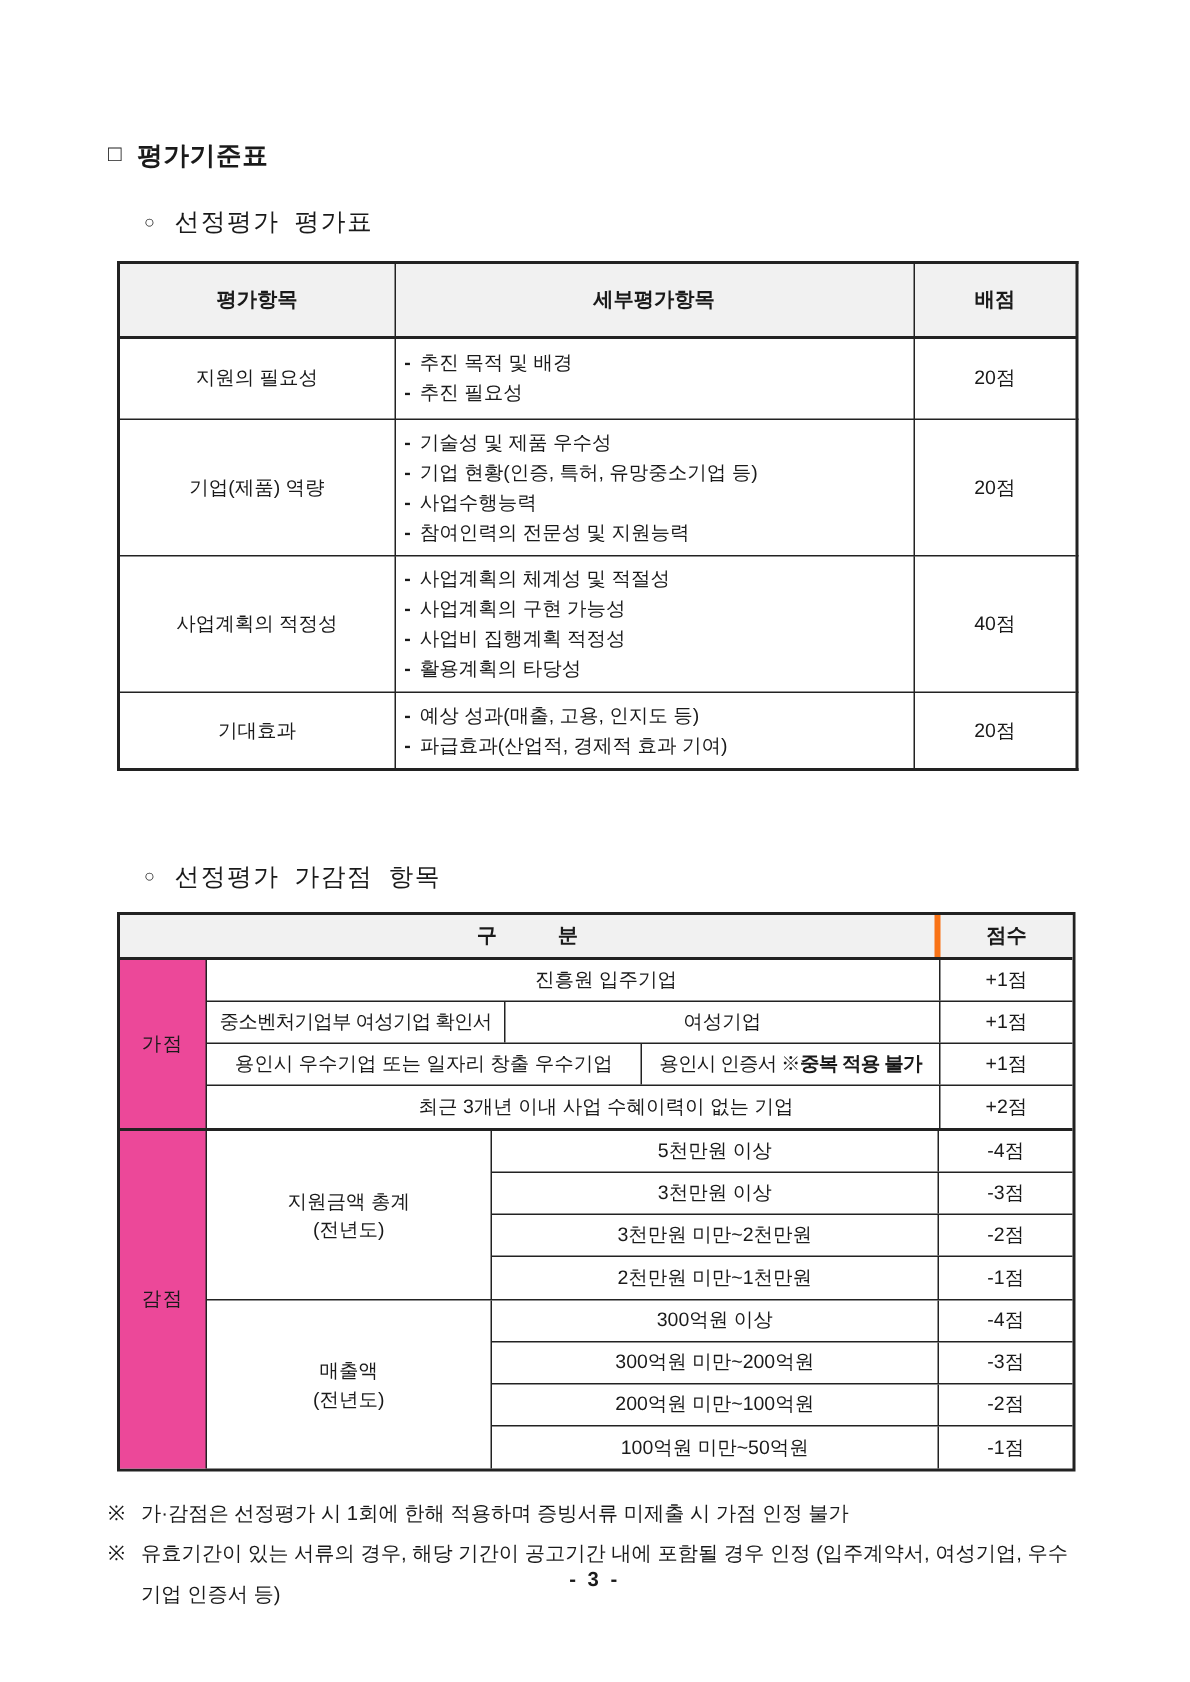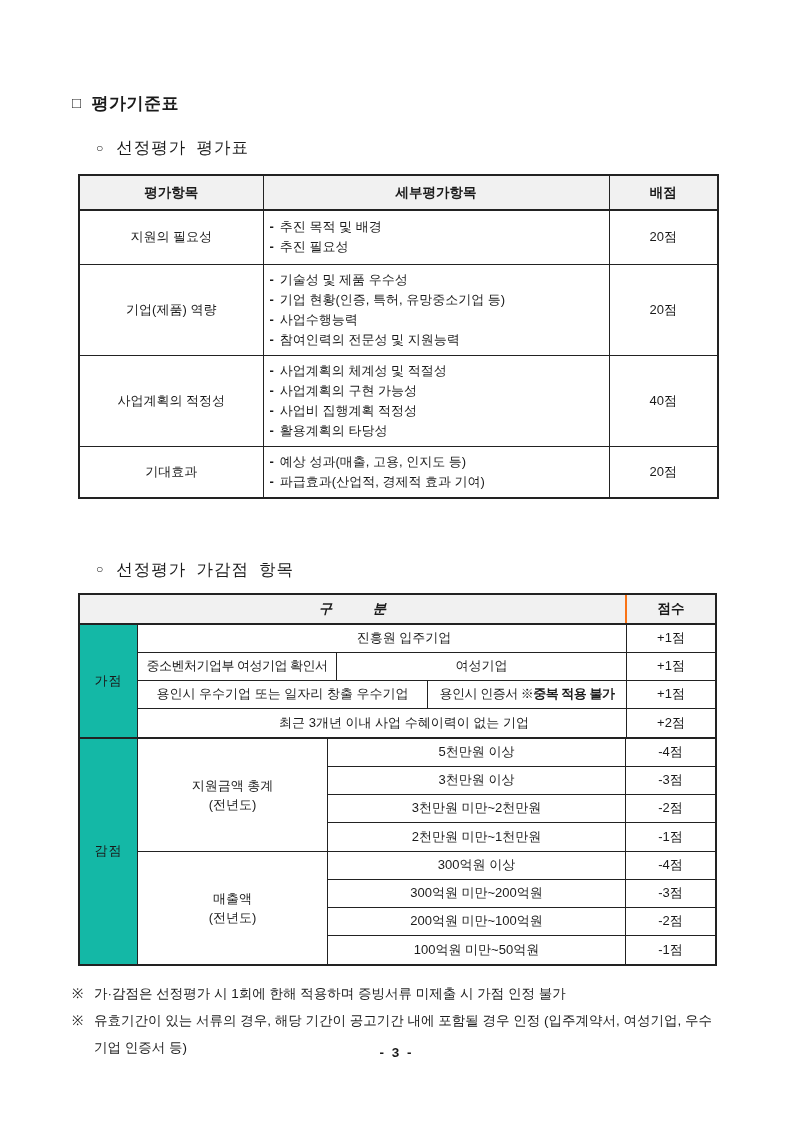--- a/index.html
+++ b/index.html
@@ -19,40 +19,40 @@
         display:flex; align-items:center; gap:12px; margin-left:24px; }
   .h2 .circ { font-size:12px; }
   .h2a { margin-top:22px; }
   .h2b { margin-top:60px; }
 
   
   table.t1 { border-collapse:collapse; margin:15px 0 0 6px; width:639px; table-layout:fixed;
              font-size:13px; }
   table.t1 th, table.t1 td { border:1px solid #222; vertical-align:middle; }
   table.t1 { border:2px solid #222; }
-  table.t1 thead th { background:#f1f1f1; font-weight:bold; text-align:center; height:35px;
+  table.t1 thead th { background:#f1f1f1; font-weight:bold; text-align:center; height:50px;
                       border-bottom:2px solid #222; font-size:13.5px; }
   td.c1 { text-align:center; width:184px;margin-left:15px; }
   td.c2 { width:346px; padding:5px 4px 5px 6px; }
   td.c3 { text-align:center; width:109px; }
   .dline { line-height:20px; display:flex; }
   .dash { font-weight:bold; margin-right:6px; }
   tr.r1 td { height:54px; }
   tr.r2 td { height:88px; }
   tr.r3 td { height:80px; }
   tr.r4 td { height:45px; }
 
   
   .t2 { width:639px; margin:12px 0 0 6px; border:2px solid #222; font-size:13px; }
   .t2 .hrow { display:flex; height:30px; background:#f1f1f1; font-weight:bold; font-size:13.5px;
               border-bottom:2px solid #222; }
-  .t2 .hcat { flex:0 0 547px; display:flex; align-items:center; justify-content:center; border-right:2px solid #f97316;font-style:italic; }
+  .t2 .hcat { flex:0 0 547px; display:flex; align-items:center; justify-content:center; border-right:4px solid #f97316; }
   .t2 .hscore { flex:1 1 auto; display:flex; align-items:center; justify-content:center; }
   .sec { display:flex; }
-  .sec-label { flex:0 0 58px; background:#14b8a6; display:flex; align-items:center; justify-content:center;
+  .sec-label { flex:0 0 58px; background:#ec4899; display:flex; align-items:center; justify-content:center;
                border-right:1px solid #222; letter-spacing:1px; }
   .sec-body { flex:1 1 auto; display:flex; flex-direction:column; }
   .sec.penalty { border-top:2px solid #222; }
   .row { display:flex; height:28px; border-bottom:1px solid #222; }
   .row:last-child { border-bottom:none; }
   .cell { display:flex; align-items:center; justify-content:center; border-right:1px solid #222;
           text-align:center; overflow:hidden; white-space:nowrap; }
   .cell:last-child { border-right:none; }
   .span-cell { flex:0 0 489px;padding-left:44px; }
   .bcell { flex:0 0 290px; }

